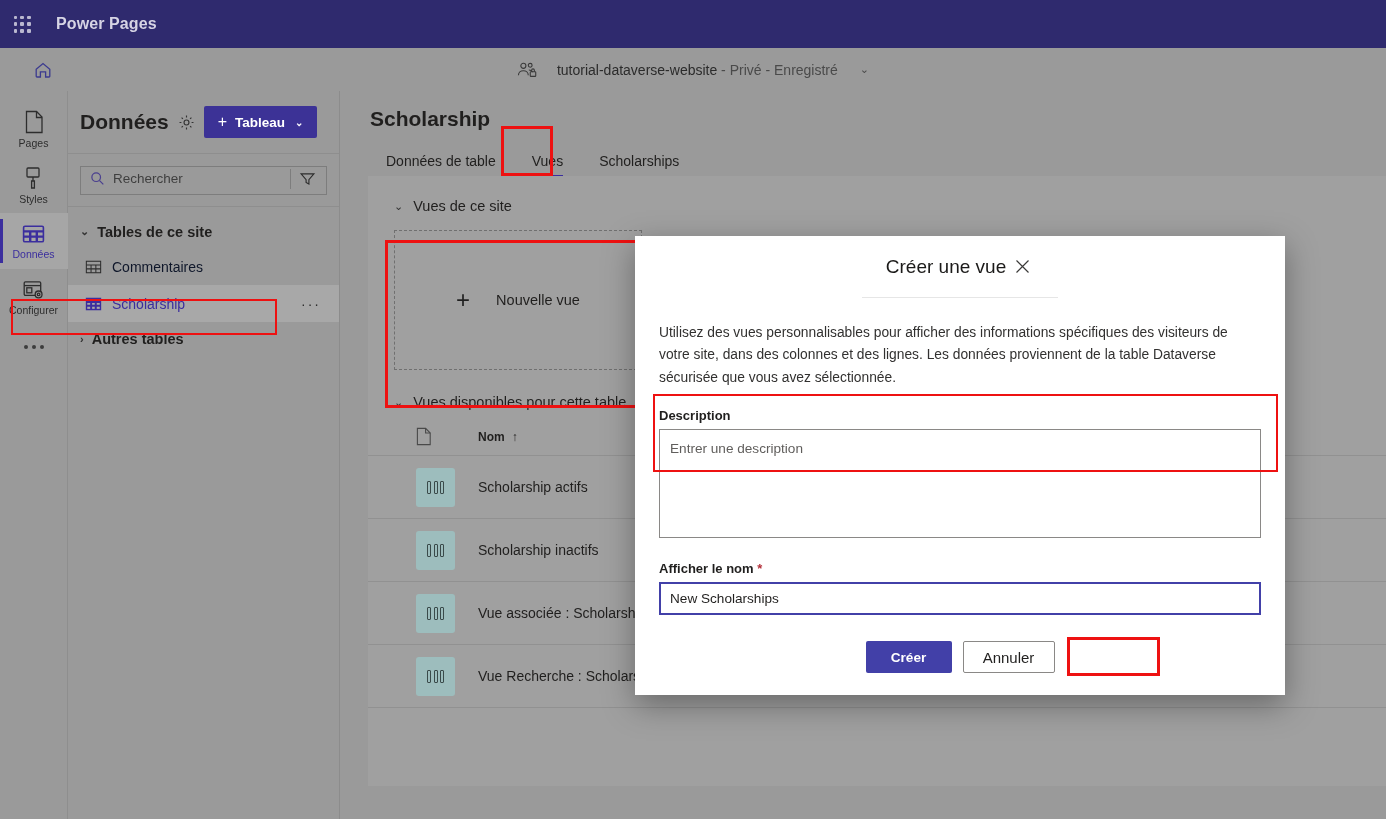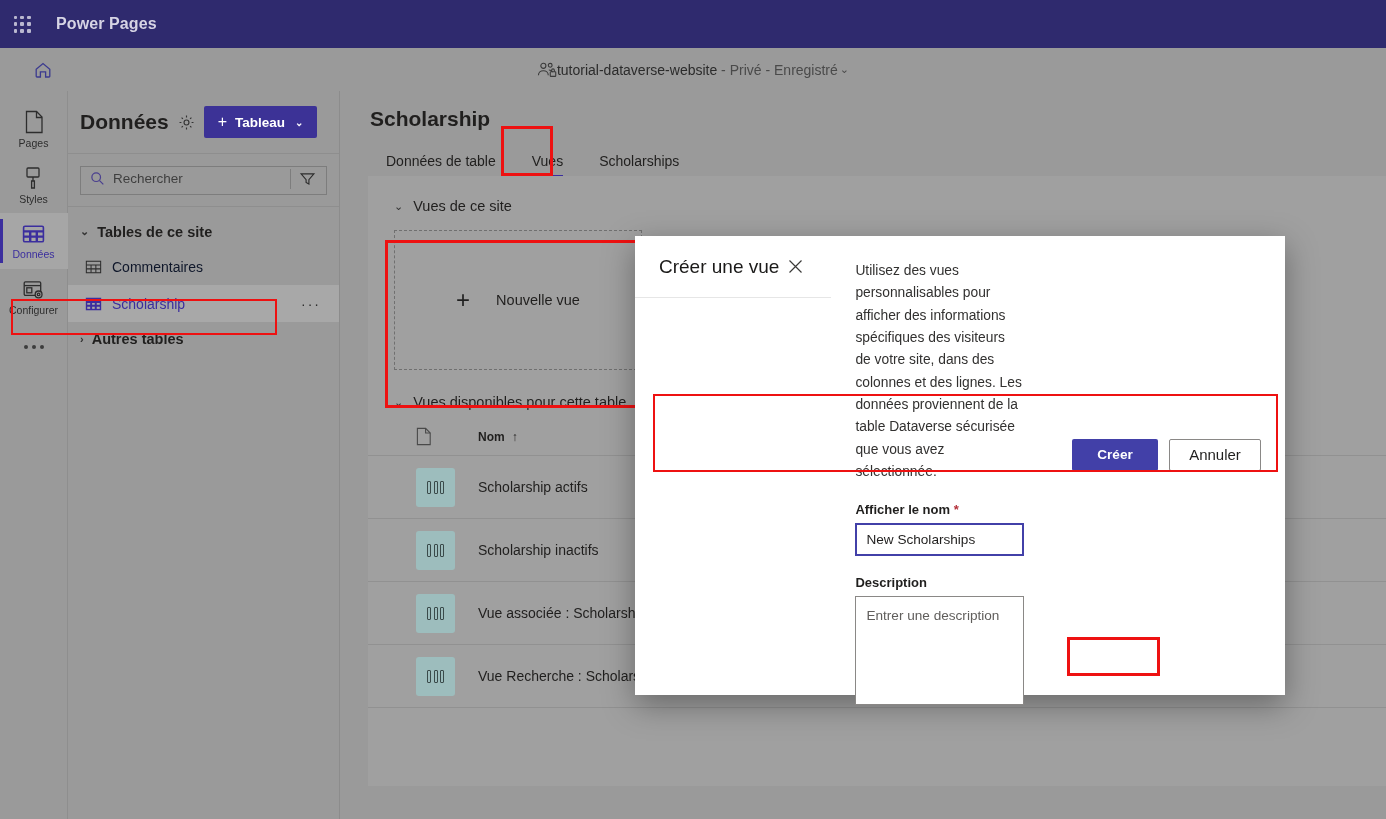--- a/index.html
+++ b/index.html
@@ -20,21 +20,21 @@
   .waffle-grid { width: 17px; height: 17px; display: grid; grid-template-columns: repeat(3,1fr); grid-template-rows: repeat(3,1fr); gap: 3px; }
   .waffle-grid i { display: block; background: #b9b7cf; border-radius: 1px; }
   .brand-title { color: #d6d4e4; font-size: 16px; font-weight: 600; margin-left: 12px; letter-spacing: .1px; }
 
   
   .sitebar {
     position: absolute; left: 0; top: 48px; width: 1386px; height: 43px;
     background: #9a9a9a; display: flex; align-items: center; justify-content: center;
   }
   .home-btn { position: absolute; left: 22px; top: 0; height: 43px; width: 42px; display: flex; align-items: center; justify-content: center; }
-  .site-info { display: flex; align-items: center; gap: 0; font-size: 14px; color: #3a3a3a; }
+  .site-info { display: flex; align-items: center; gap: 20px; font-size: 14px; color: #3a3a3a; }
   .site-name { color: #2b2b2b; }
   .site-sub { color: #4a4a4a; }
   .chev { font-size: 11px; color: #4a4a4a; margin-left: 2px; }
 
   
   .rail {
     position: absolute; left: 0; top: 91px; width: 68px; height: 728px;
     background: #9a9a9a; border-right: 1px solid #8e8e8e;
     display: flex; flex-direction: column; align-items: center; padding-top: 10px;
   }
@@ -115,21 +115,21 @@
   .row { display: flex; align-items: center; height: 63px; padding-left: 48px; border-bottom: 1px solid #919191; cursor: pointer; }
   .row-icon {
     width: 39px; height: 39px; background: #9dbdbd; border-radius: 3px;
     display: flex; align-items: center; justify-content: center; gap: 2.5px;
   }
   .row-icon i { display: block; width: 4px; height: 13px; border: 1px solid #3a4a4a; border-radius: 1px; }
   .row-label { margin-left: 23px; font-size: 14px; color: #201f1e; }
   .dialog {
     position: absolute; left: 635px; top: 236px; width: 650px; height: 459px;
     background: #ffffff; box-shadow: 0 10px 30px rgba(0,0,0,0.35);
-    display: flex; flex-direction: row;
+    display: flex; flex-direction: column; align-items: center;
   }
   .dlg-head { height: 62px; display: flex; align-items: center; justify-content: space-between; padding: 0 20px 0 24px; border-bottom: 1px solid #e6e6e6; }
   .dlg-title { font-size: 19px; color: #1b1a19; font-weight: 400; }
   .dlg-close { width: 32px; height: 32px; display: flex; align-items: center; justify-content: center; cursor: pointer; color: #3b3a39; font-size: 17px; }
   .dlg-body { padding: 24px 24px 0 24px; flex: 1; }
   .dlg-desc { font-size: 13.8px; line-height: 1.62; color: #323130; }
   .field { margin-top: 19px; }
   .field-label { font-size: 13px; font-weight: 600; color: #201f1e; margin-bottom: 6px; }
   .req { color: #b4303a; font-weight: 700; }
   .txt-input {
@@ -403,31 +403,31 @@
       <span class="dlg-close">
         <svg width="15" height="15" viewBox="0 0 16 16" fill="none" stroke="#3b3a39" stroke-width="1.25">
           <path d="M1.6 1.6l12.8 12.8M14.4 1.6L1.6 14.4"></path>
         </svg>
       </span>
     </div>
     <div class="dlg-body">
       <div class="dlg-desc">Utilisez des vues personnalisables pour afficher des informations spécifiques des visiteurs de votre site, dans des colonnes et des lignes. Les données proviennent de la table Dataverse sécurisée que vous avez sélectionnée.</div>
 
       <div class="field">
+        <div class="field-label">Description</div>
+        <textarea class="txt-area" placeholder="Entrer une description" style=""></textarea>
+      </div>
+
+      <div class="field">
         <div class="field-label">
           <span>Afficher le nom</span>
           <span class="req">*</span>
         </div>
         <input class="txt-input" value="New Scholarships" style="">
       </div>
-
-      <div class="field">
-        <div class="field-label">Description</div>
-        <textarea class="txt-area" placeholder="Entrer une description" style=""></textarea>
-      </div>
     </div>
     <div class="dlg-foot">
       <button class="btn-create">Créer</button>
       <button class="btn-cancel">Annuler</button>
     </div>
   </div>
 
   <div class="field-hl"></div>
   <div class="create-hl"></div>
 

